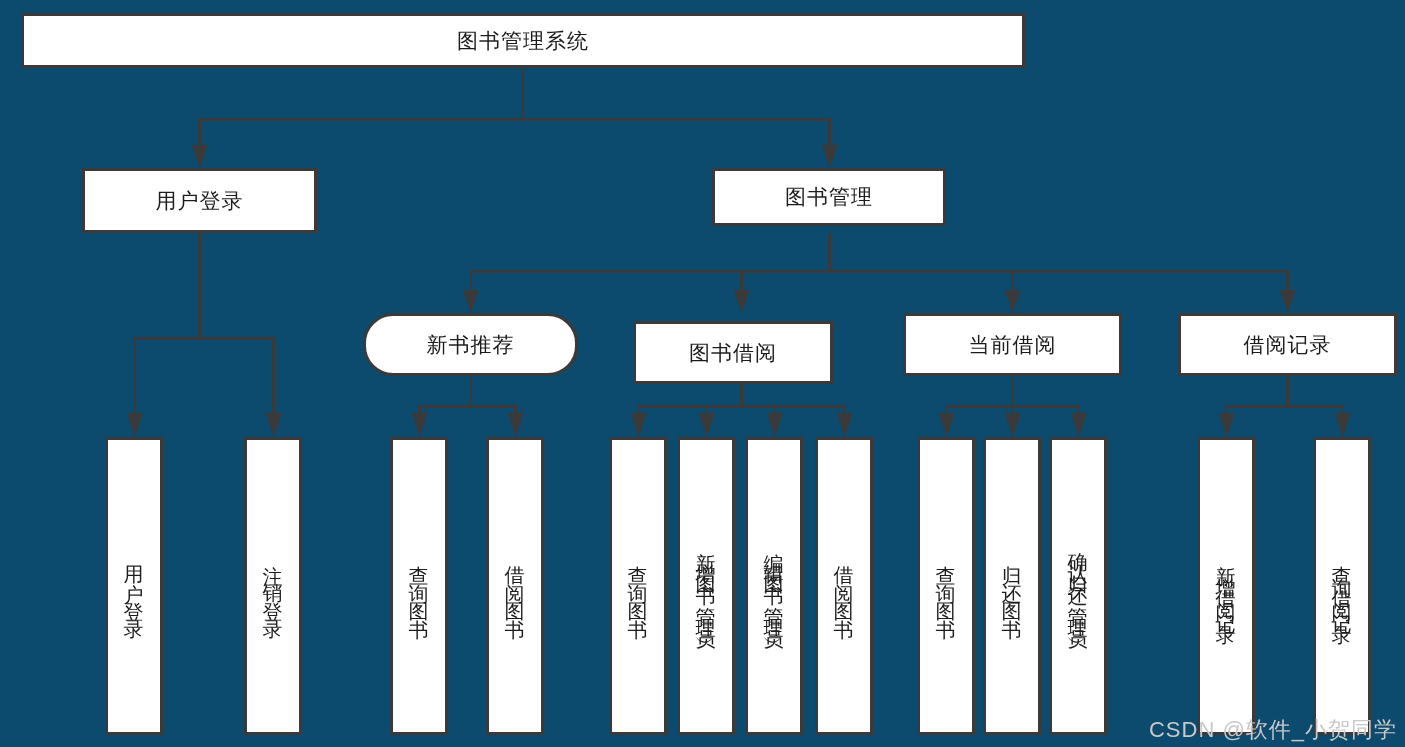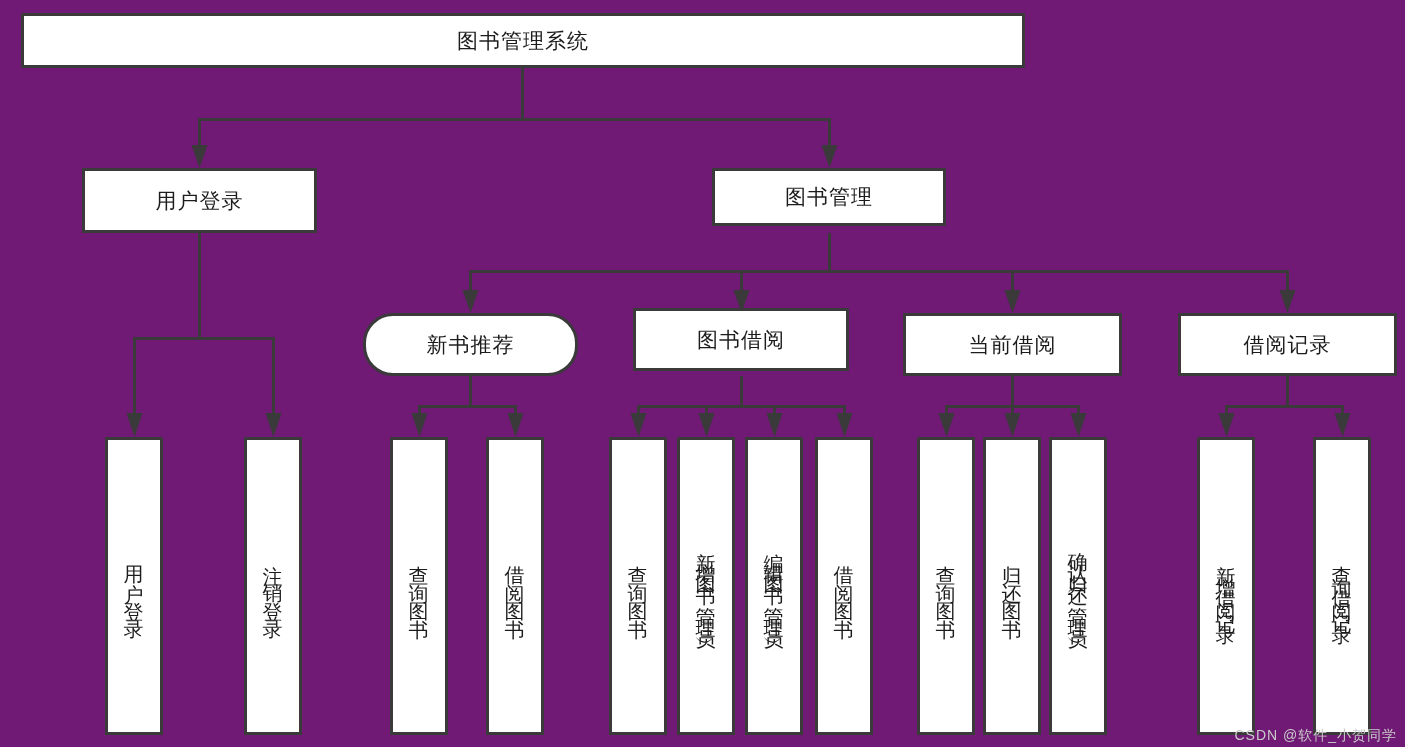--- a/index.html
+++ b/index.html
@@ -5,21 +5,21 @@
   html, body {
     margin: 0;
     padding: 0;
     background: #ffffff;
     font-family: "Liberation Sans", "DejaVu Sans", sans-serif;
   }
   #canvas {
     position: relative;
     width: 1405px;
     height: 747px;
-    background: #701a75;
+    background: #0c4a6e;
     overflow: hidden;
   }
   #connectors {
     position: absolute;
     left: 0; top: 0;
     width: 1405px; height: 747px;
     pointer-events: none;
   }
   .hbox {
     position: absolute;
@@ -52,21 +52,21 @@
     line-height: 1;
     text-align: center;
     overflow: hidden;
   }
   .vbox.short { letter-spacing: 18px; }
   .vbox.long  { letter-spacing: 11px; }
   #watermark {
     position: absolute;
     right: 8px;
     bottom: 2px;
-    font-size: 14px;
+    font-size: 22px;
     color: #c9c9c9;
     letter-spacing: 1px;
     white-space: nowrap;
   }
 </style>
 </head>
 <body>
 
 <div id="canvas">
 
@@ -116,21 +116,21 @@
       <polygon points="1334.5,413 1350.5,413 1342.5,437"></polygon>
     </g>
   </svg>
 
   <div class="hbox" style="left:21px; top:13px; width:1004px; height:55px;">图书管理系统</div>
 
   <div class="hbox" style="left:82px; top:168px; width:235px; height:65px;">用户登录</div>
   <div class="hbox" style="left:712px; top:168px; width:234px; height:58px;">图书管理</div>
 
   <div class="hbox" style="left:363px; top:313px; width:215px; height:63px;border-radius:30px;">新书推荐</div>
-  <div class="hbox" style="left:633px; top:308px; width:216px; height:63px;">图书借阅</div>
+  <div class="hbox" style="left:633px; top:321px; width:200px; height:63px;">图书借阅</div>
   <div class="hbox" style="left:1178px; top:313px; width:219px; height:63px;">借阅记录</div>
   <div class="hbox" style="left:903px; top:313px; width:219px; height:63px;">当前借阅</div>
 
   <div class="vbox short" style="left:105px;">用户登录</div>
   <div class="vbox short" style="left:244px;">注销登录</div>
 
   <div class="vbox short" style="left:390px;">查询图书</div>
   <div class="vbox short" style="left:486px;">借阅图书</div>
 
   <div class="vbox short" style="left:609px;">查询图书</div>

